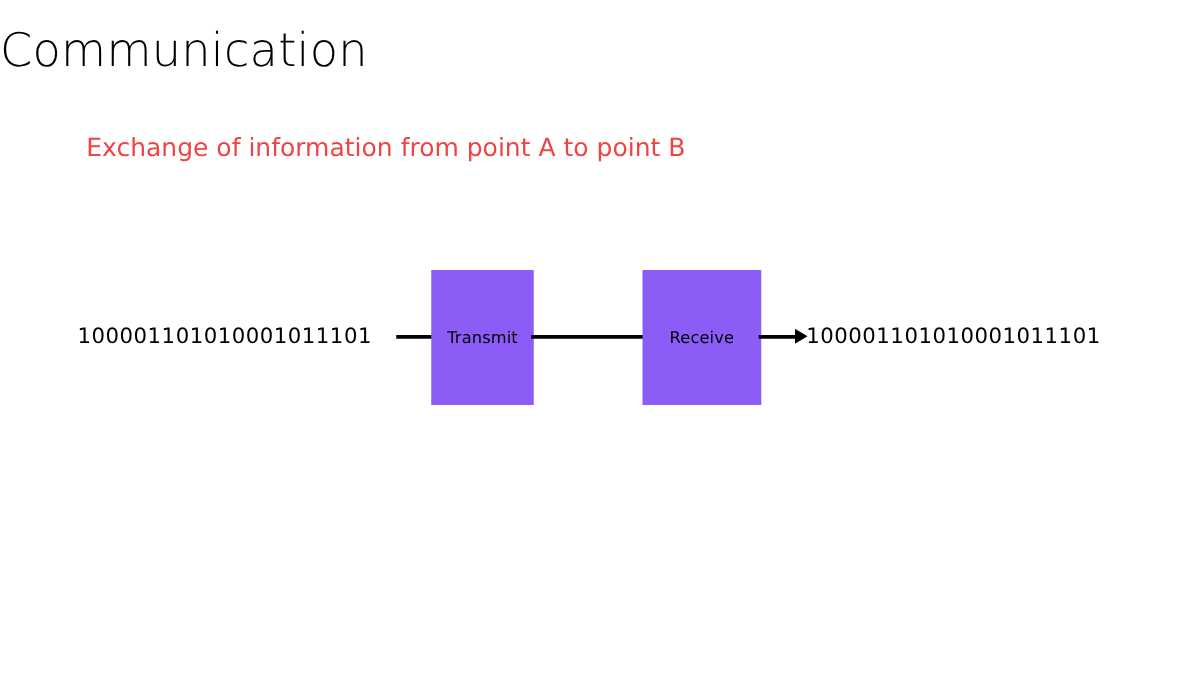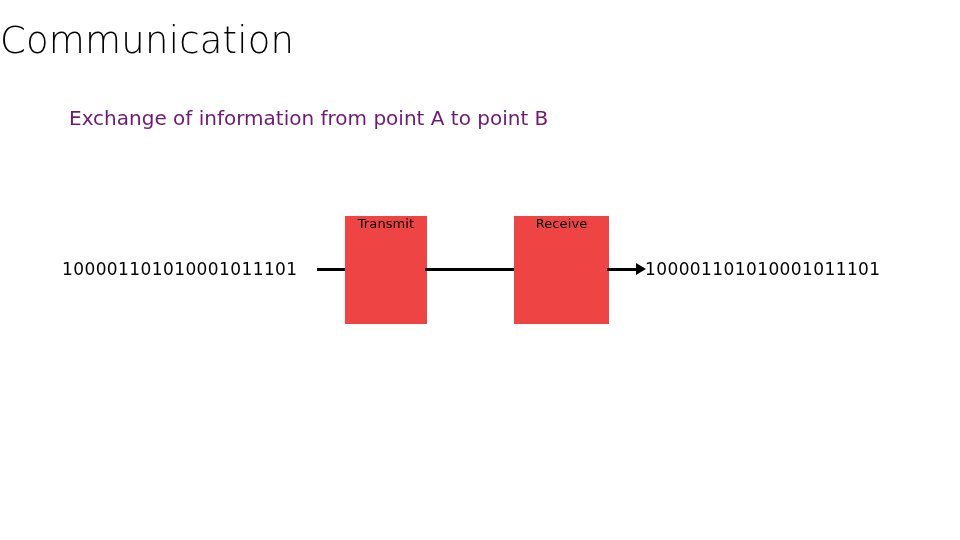--- a/index.html
+++ b/index.html
@@ -38,21 +38,21 @@
 
   
   .slide-subtitle {
     position: absolute;
     left: 69px;
     top: 104px;
     font-family: "DejaVu Sans", sans-serif;
     font-size: 20px;
     font-weight: 400;
     line-height: 28px;
-    color: #701a75;
+    color: #ef4444;
     white-space: nowrap;
   }
 
   
   #diagram {
     position: absolute;
     left: 0;
     top: 0;
     width: 960px;
     height: 540px;
@@ -67,22 +67,23 @@
     line-height: 20px;
     color: #000000;
     white-space: nowrap;
     letter-spacing: 0.4px;
   }
   .bitstring.left  { left: 62px;  top: 239px; }
   .bitstring.right { left: 645px; top: 239px; }
 
   .proc-box {
     position: absolute;
-    background: #ef4444;
+    background: #8b5cf6;
     display: flex;
+    align-items: center;
     justify-content: center;
   }
   .proc-box .proc-label {
     font-family: "DejaVu Sans", sans-serif;
     font-size: 13px;
     font-weight: 400;
     color: #000000;
     white-space: nowrap;
     letter-spacing: 0.1px;
   }

